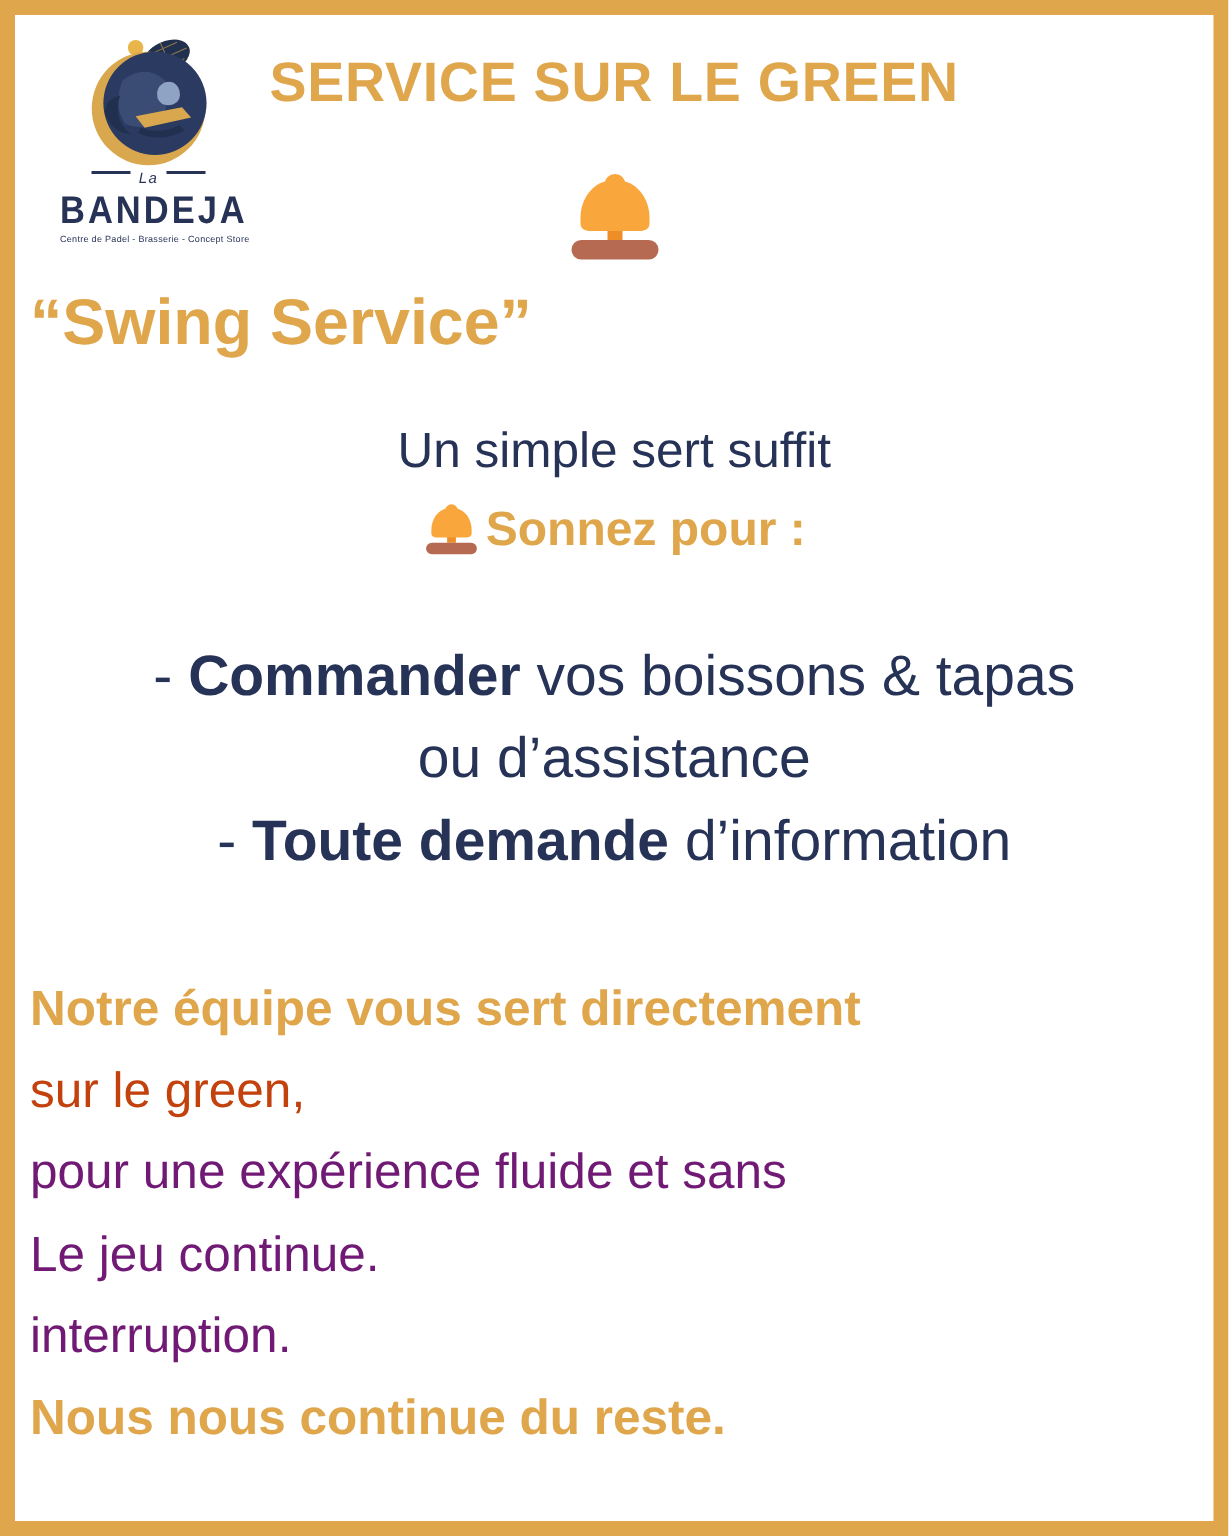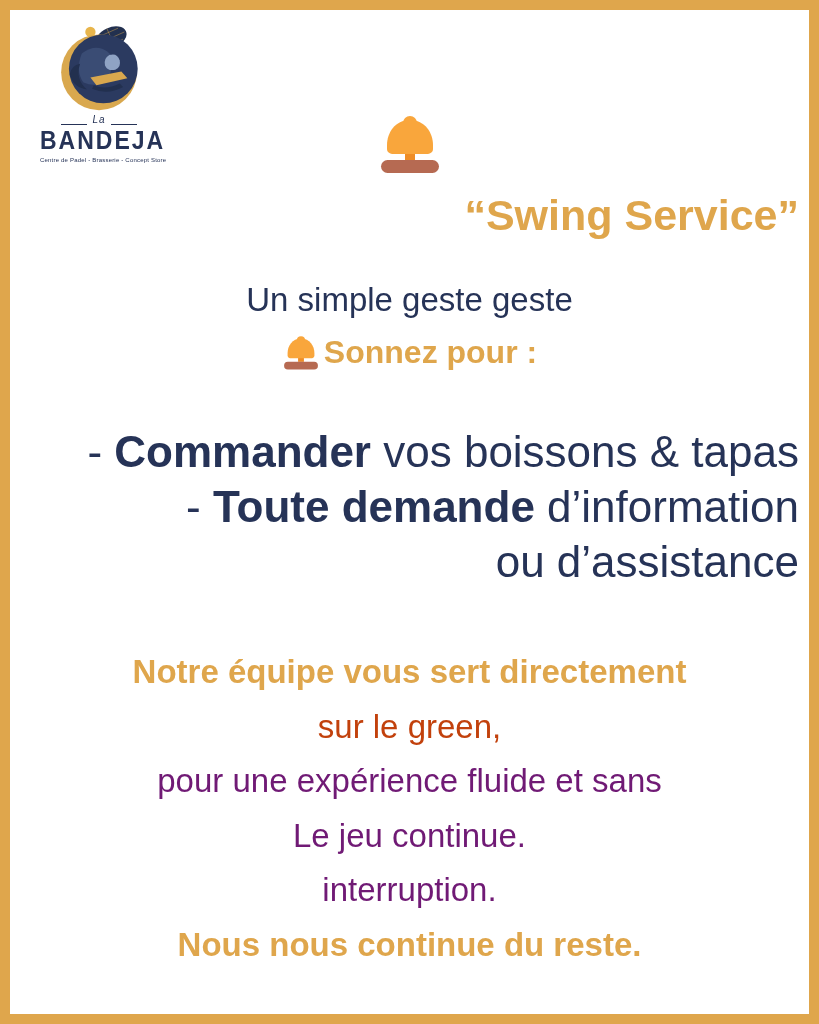--- a/index.html
+++ b/index.html
@@ -18,21 +18,21 @@
   }
 
   
   .logo {
     position: absolute;
     left: 30px; top: 14px; width: 118px;
     text-align: center;
   }
   .logo-emblem { display: block; margin: 0 auto; }
   .logo-la-row {
-    display: flex; align-items: flex-end; justify-content: center;
+    display: flex; align-items: flex-start; justify-content: center;
     gap: 5px; margin-top: 2px; color: #263357; font-style: italic;
   }
   .logo-la-row .rule { width: 26px; height: 1.5px; background: #263357; }
   .logo-la { font-size: 10px; letter-spacing: 1px; color: #263357; }
   .logo-name {
     margin-top: 0px;
     font-size: 23px; font-weight: bold; letter-spacing: 2px;
     color: #263357; transform: scaleY(1.12); transform-origin: top center;
   }
   .logo-tagline {
@@ -48,21 +48,21 @@
     color: #DFA64C;
   }
 
   .bell-lg {
     position: absolute; top: 104px; left: 50%;
     transform: translateX(-50%);
   }
 
   .swing {
     position: absolute; top: 181px; left: 10px; right: 10px;
-    text-align: right;
+    text-align: left;
     font-size: 43px; font-weight: bold;
     color: #DFA64C;
   }
 
   .intro {
     position: absolute; top: 271px; left: 10px; right: 10px;
     text-align: center;
     font-size: 33px; color: #263357;
   }
 
@@ -70,29 +70,29 @@
     position: absolute; top: 324px; left: 10px; right: 10px;
     display: flex; align-items: center; justify-content: center; gap: 4px;
   }
   .sonnez-label {
     font-size: 32px; font-weight: bold; color: #DFA64C;
   }
 
   
   .list {
     position: absolute; top: 414px; left: 10px; right: 10px;
-    text-align: right;
-    font-size: 44px; line-height: 55px; color: #263357;
+    text-align: center;
+    font-size: 38px; line-height: 55px; color: #263357;
   }
   .list b { font-weight: bold; }
 
   
   .closing {
     position: absolute; top: 635px; left: 10px; right: 10px;
-    text-align: center;
+    text-align: left;
     font-size: 33px; line-height: 54.5px;
   }
   .closing .gold  { color: #DFA64C; font-weight: bold; }
   .closing .green { color: #c2410c; }
   .closing .navy  { color: #701a75; }
 </style>
 </head>
 <body>
 
 <div class="frame">
@@ -120,46 +120,47 @@
     </svg>
     <div class="logo-la-row">
       <span class="rule"></span>
       <span class="logo-la">La</span>
       <span class="rule"></span>
     </div>
     <div class="logo-name">BANDEJA</div>
     <div class="logo-tagline">Centre de Padel - Brasserie - Concept Store</div>
   </div>
 
+  <div class="title">SERVICE SUR LE GREEN</div>
 
   <svg class="bell-lg" width="64" height="60" viewBox="0 0 64 60">
     <circle cx="32" cy="9" r="7" fill="#F9A63C"></circle>
     <rect x="27" y="32" width="10" height="14" fill="#EF8D26"></rect>
     <path d="M32 6 C17 6 9 19 9 31 L9 35 C9 38.5 12 40 15.5 40 L48.5 40 C52 40 55 38.5 55 35 L55 31 C55 19 47 6 32 6 Z" fill="#F9A63C"></path>
     <rect x="3" y="46" width="58" height="13" rx="6.5" fill="#B66A52"></rect>
   </svg>
 
   <div class="swing">“Swing Service”</div>
 
-  <div class="intro">Un simple geste geste</div>
+  <div class="intro">Un simple sert suffit</div>
 
   <div class="sonnez">
     <svg width="38" height="35" viewBox="0 0 64 60">
       <circle cx="32" cy="9" r="7" fill="#F9A63C"></circle>
       <rect x="27" y="32" width="10" height="14" fill="#EF8D26"></rect>
       <path d="M32 6 C17 6 9 19 9 31 L9 35 C9 38.5 12 40 15.5 40 L48.5 40 C52 40 55 38.5 55 35 L55 31 C55 19 47 6 32 6 Z" fill="#F9A63C"></path>
       <rect x="3" y="46" width="58" height="13" rx="6.5" fill="#B66A52"></rect>
     </svg>
     <span class="sonnez-label">Sonnez pour :</span>
   </div>
 
   <div class="list">
     <div><span>- </span><b>Commander</b><span> vos boissons &amp; tapas</span></div>
+    <div><span>ou d’assistance</span></div>
     <div><span>- </span><b>Toute demande</b><span> d’information</span></div>
-    <div><span>ou d’assistance</span></div>
   </div>
 
   <div class="closing">
     <div class="gold">Notre équipe vous sert directement</div>
     <div class="green">sur le green,</div>
     <div class="navy">pour une expérience fluide et sans</div>
     <div class="navy">Le jeu continue.</div>
     <div class="navy">interruption.</div>
     <div class="gold">Nous nous continue du reste.</div>
   </div>

